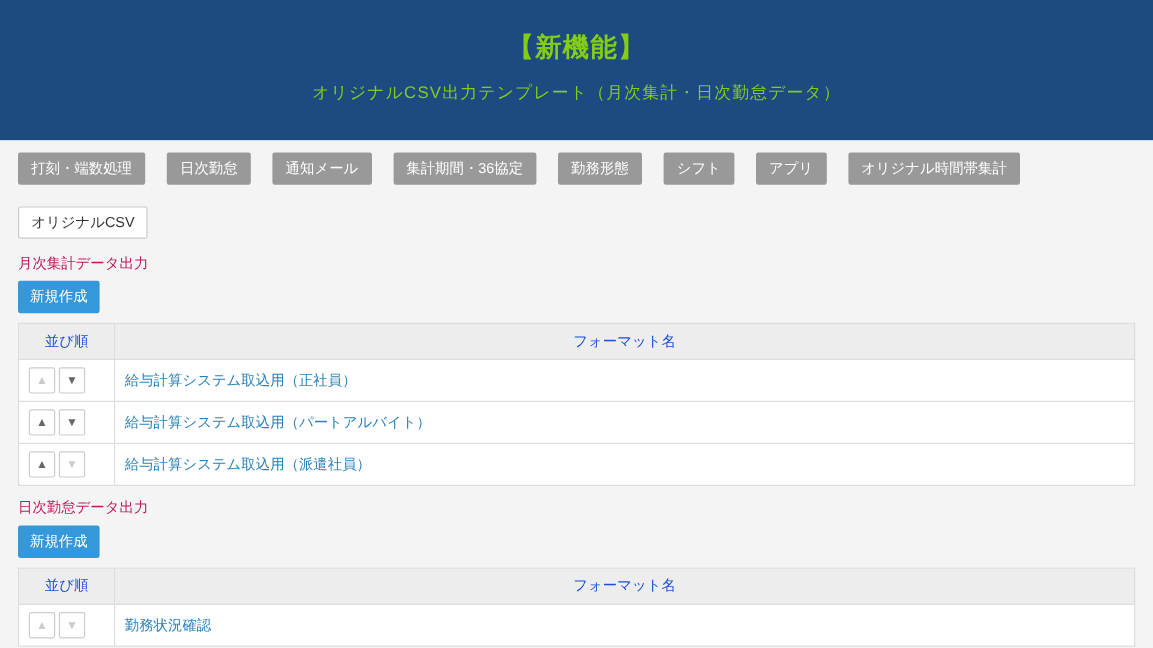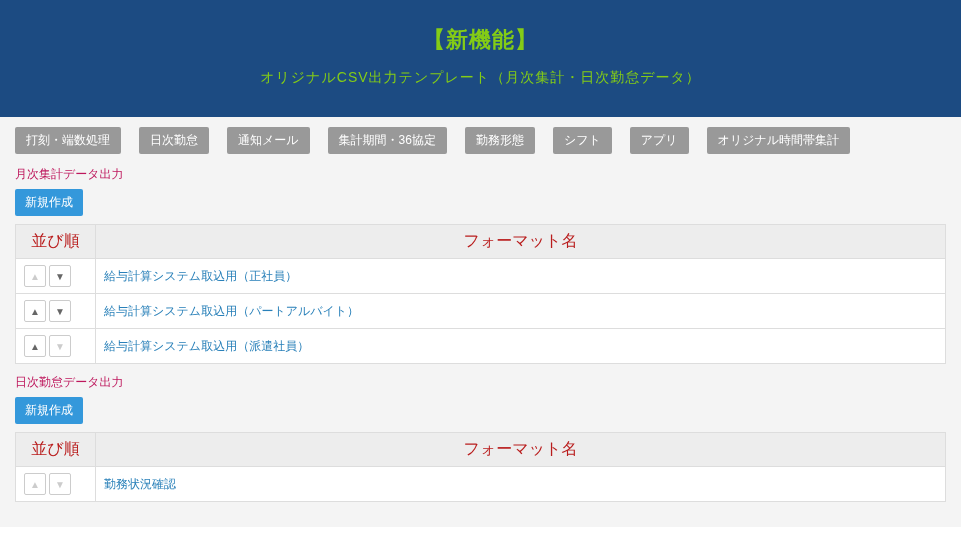--- a/index.html
+++ b/index.html
@@ -56,23 +56,23 @@
 }
 
 .tbl {
   width: 100%;
   border-collapse: collapse;
   background: #fff;
   margin-bottom: 10px;
 }
 .tbl thead th {
   background: #ededed;
-  font-size: 16px;
+  font-size: 12px;
   font-weight: normal;
-  color: #b91c1c;
+  color: #1d4ed8;
   padding: 6px 8px;
   border: 1px solid #ddd;
 }
 .tbl thead th.col-order { width: 80px; }
 .tbl tbody td {
   border: 1px solid #ddd;
   padding: 6px 8px;
   font-size: 12px;
 }
 .order-cell { width: 80px; }
@@ -106,20 +106,21 @@
 
   <div class="tab-row" id="tab-row">
       <button class="tab">打刻・端数処理</button>
       <button class="tab">日次勤怠</button>
       <button class="tab">通知メール</button>
       <button class="tab">集計期間・36協定</button>
       <button class="tab">勤務形態</button>
       <button class="tab">シフト</button>
       <button class="tab">アプリ</button>
       <button class="tab">オリジナル時間帯集計</button>
+      <button class="tab active">オリジナルCSV</button>
     </div>
 
   <div class="section">
     <div class="section-title">月次集計データ出力</div>
     <button class="create-btn">新規作成</button>
     <table class="tbl">
       <thead>
         <tr>
           <th class="col-order">並び順</th>
           <th>フォーマット名</th>

